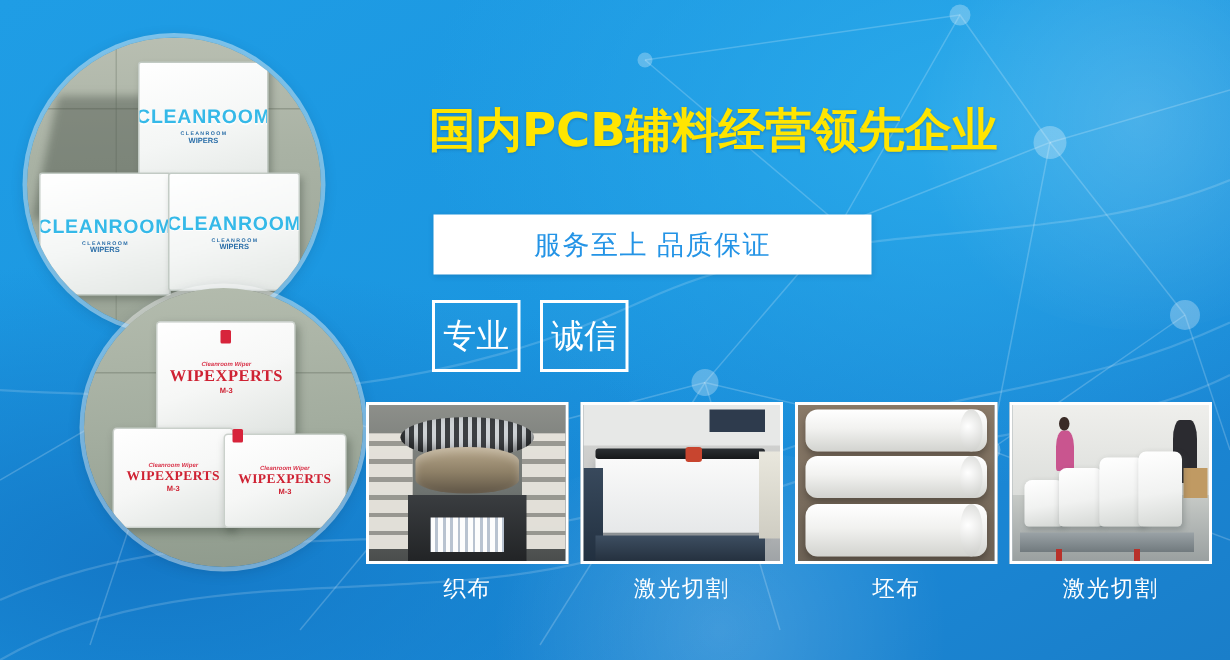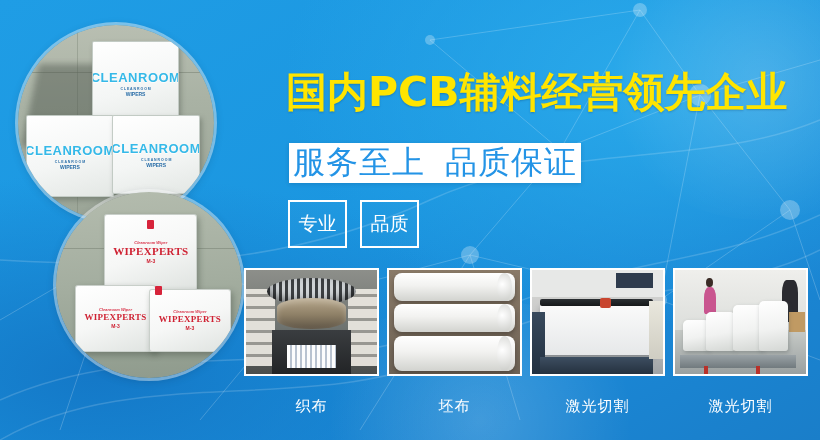--- a/index.html
+++ b/index.html
@@ -139,21 +139,21 @@
   #brick-top .wbrand { font-size: 11px; }
   #brick-left { left: 10%; top: 50%; width: 44%; height: 36%; }
   #brick-left .wbrand { font-size: 9px; }
   #brick-right { left: 50%; top: 52%; width: 44%; height: 34%; }
   #brick-right .wbrand { font-size: 9px; }
 
   
   #headline {
     position: absolute;
     left: 286px; top: 72px;
-    font-size: 41px;
+    font-size: 31px;
     font-weight: bold;
     color: #ffe500;
     letter-spacing: 0px;
     line-height: 1;
     white-space: nowrap;
     font-family: "DejaVu Sans", "Liberation Sans", sans-serif;
     text-shadow: 0 1px 2px rgba(0,40,80,0.25);
   }
 
   
@@ -162,42 +162,42 @@
     left: 289px; top: 143px;
     width: 292px; height: 40px;
     background: #ffffff;
     display: flex;
     align-items: center;
     justify-content: center;
     box-shadow: 0 1px 4px rgba(0,40,80,0.18);
   }
   #subbanner-text {
     color: #2494e6;
-    font-size: 32px;
+    font-size: 18px;
     letter-spacing: 1px;
     white-space: nowrap;
-    font-family: Liberation Mono, monospace;
+    font-family: Liberation Sans, sans-serif;
   }
 
   
   #keywords {
     position: absolute;
     left: 288px; top: 200px;
     display: flex;
     gap: 13px;
   }
   .kw-box {
     width: 59px; height: 48px;
     border: 2px solid #ffffff;
     display: flex; align-items: center; justify-content: center;
     background: rgba(255,255,255,0.02);
   }
   .kw-text {
     color: #ffffff;
-    font-size: 19px;
+    font-size: 22px;
     letter-spacing: 0px;
     white-space: nowrap;
     font-family: "DejaVu Sans", "Liberation Sans", sans-serif;
   }
 
   
   #thumbs {
     position: absolute;
     left: 244px; top: 268px;
     display: flex;
@@ -208,21 +208,21 @@
     display: flex; flex-direction: column; align-items: center;
   }
   .thumb-frame {
     width: 135px; height: 108px;
     border: 2px solid #ffffff;
     overflow: hidden;
     position: relative;
     background: #6d7a80;
   }
   .thumb-caption {
-    margin-top: 21px;
+    margin-top: 7px;
     color: #ffffff;
     font-size: 15px;
     letter-spacing: 1px;
     white-space: nowrap;
     font-family: "DejaVu Sans", "Liberation Sans", sans-serif;
   }
 
   
   .sc-knit { position: absolute; inset: 0; background: linear-gradient(180deg,#8d8f8a 0%, #6e7370 55%, #4a4d4c 100%); }
   .sc-knit .yarnwall-l, .sc-knit .yarnwall-r {
@@ -444,71 +444,71 @@
 
   <div id="subbanner">
     <span id="subbanner-text">服务至上 品质保证</span>
   </div>
 
   <div id="keywords">
     <div class="kw-box">
       <span class="kw-text">专业</span>
     </div>
     <div class="kw-box">
-      <span class="kw-text">品质</span>
+      <span class="kw-text">诚信</span>
     </div>
   </div>
 
   <div id="thumbs">
 
     <div class="thumb">
       <div class="thumb-frame">
         <div class="sc-knit">
           <div class="yarnwall-l"></div>
           <div class="yarnwall-r"></div>
           <div class="ring"></div>
           <div class="drum"></div>
           <div class="base"></div>
           <div class="fabric"></div>
         </div>
       </div>
       <div class="thumb-caption">织布</div>
+    </div>
+
+    <div class="thumb">
+      <div class="thumb-frame">
+        <div class="sc-laser">
+          <div class="wall"></div>
+          <div class="board"></div>
+          <div class="bed"></div>
+          <div class="rail"></div>
+          <div class="head"></div>
+          <div class="body-l"></div>
+          <div class="body-b"></div>
+          <div class="panel"></div>
+        </div>
+      </div>
+      <div class="thumb-caption">激光切割</div>
     </div>
 
     <div class="thumb">
       <div class="thumb-frame">
         <div class="sc-roll">
           <div class="r r1">
               <span class="cap"></span>
             </div>
           <div class="r r2">
               <span class="cap"></span>
             </div>
           <div class="r r3">
               <span class="cap"></span>
             </div>
         </div>
       </div>
       <div class="thumb-caption">坯布</div>
-    </div>
-
-    <div class="thumb">
-      <div class="thumb-frame">
-        <div class="sc-laser">
-          <div class="wall"></div>
-          <div class="board"></div>
-          <div class="bed"></div>
-          <div class="rail"></div>
-          <div class="head"></div>
-          <div class="body-l"></div>
-          <div class="body-b"></div>
-          <div class="panel"></div>
-        </div>
-      </div>
-      <div class="thumb-caption">激光切割</div>
     </div>
 
     <div class="thumb">
       <div class="thumb-frame">
         <div class="sc-pack">
           <div class="wall"></div>
           <div class="worker1"></div>
           <div class="worker2"></div>
           <div class="box"></div>
           <div class="bag b1"></div>

